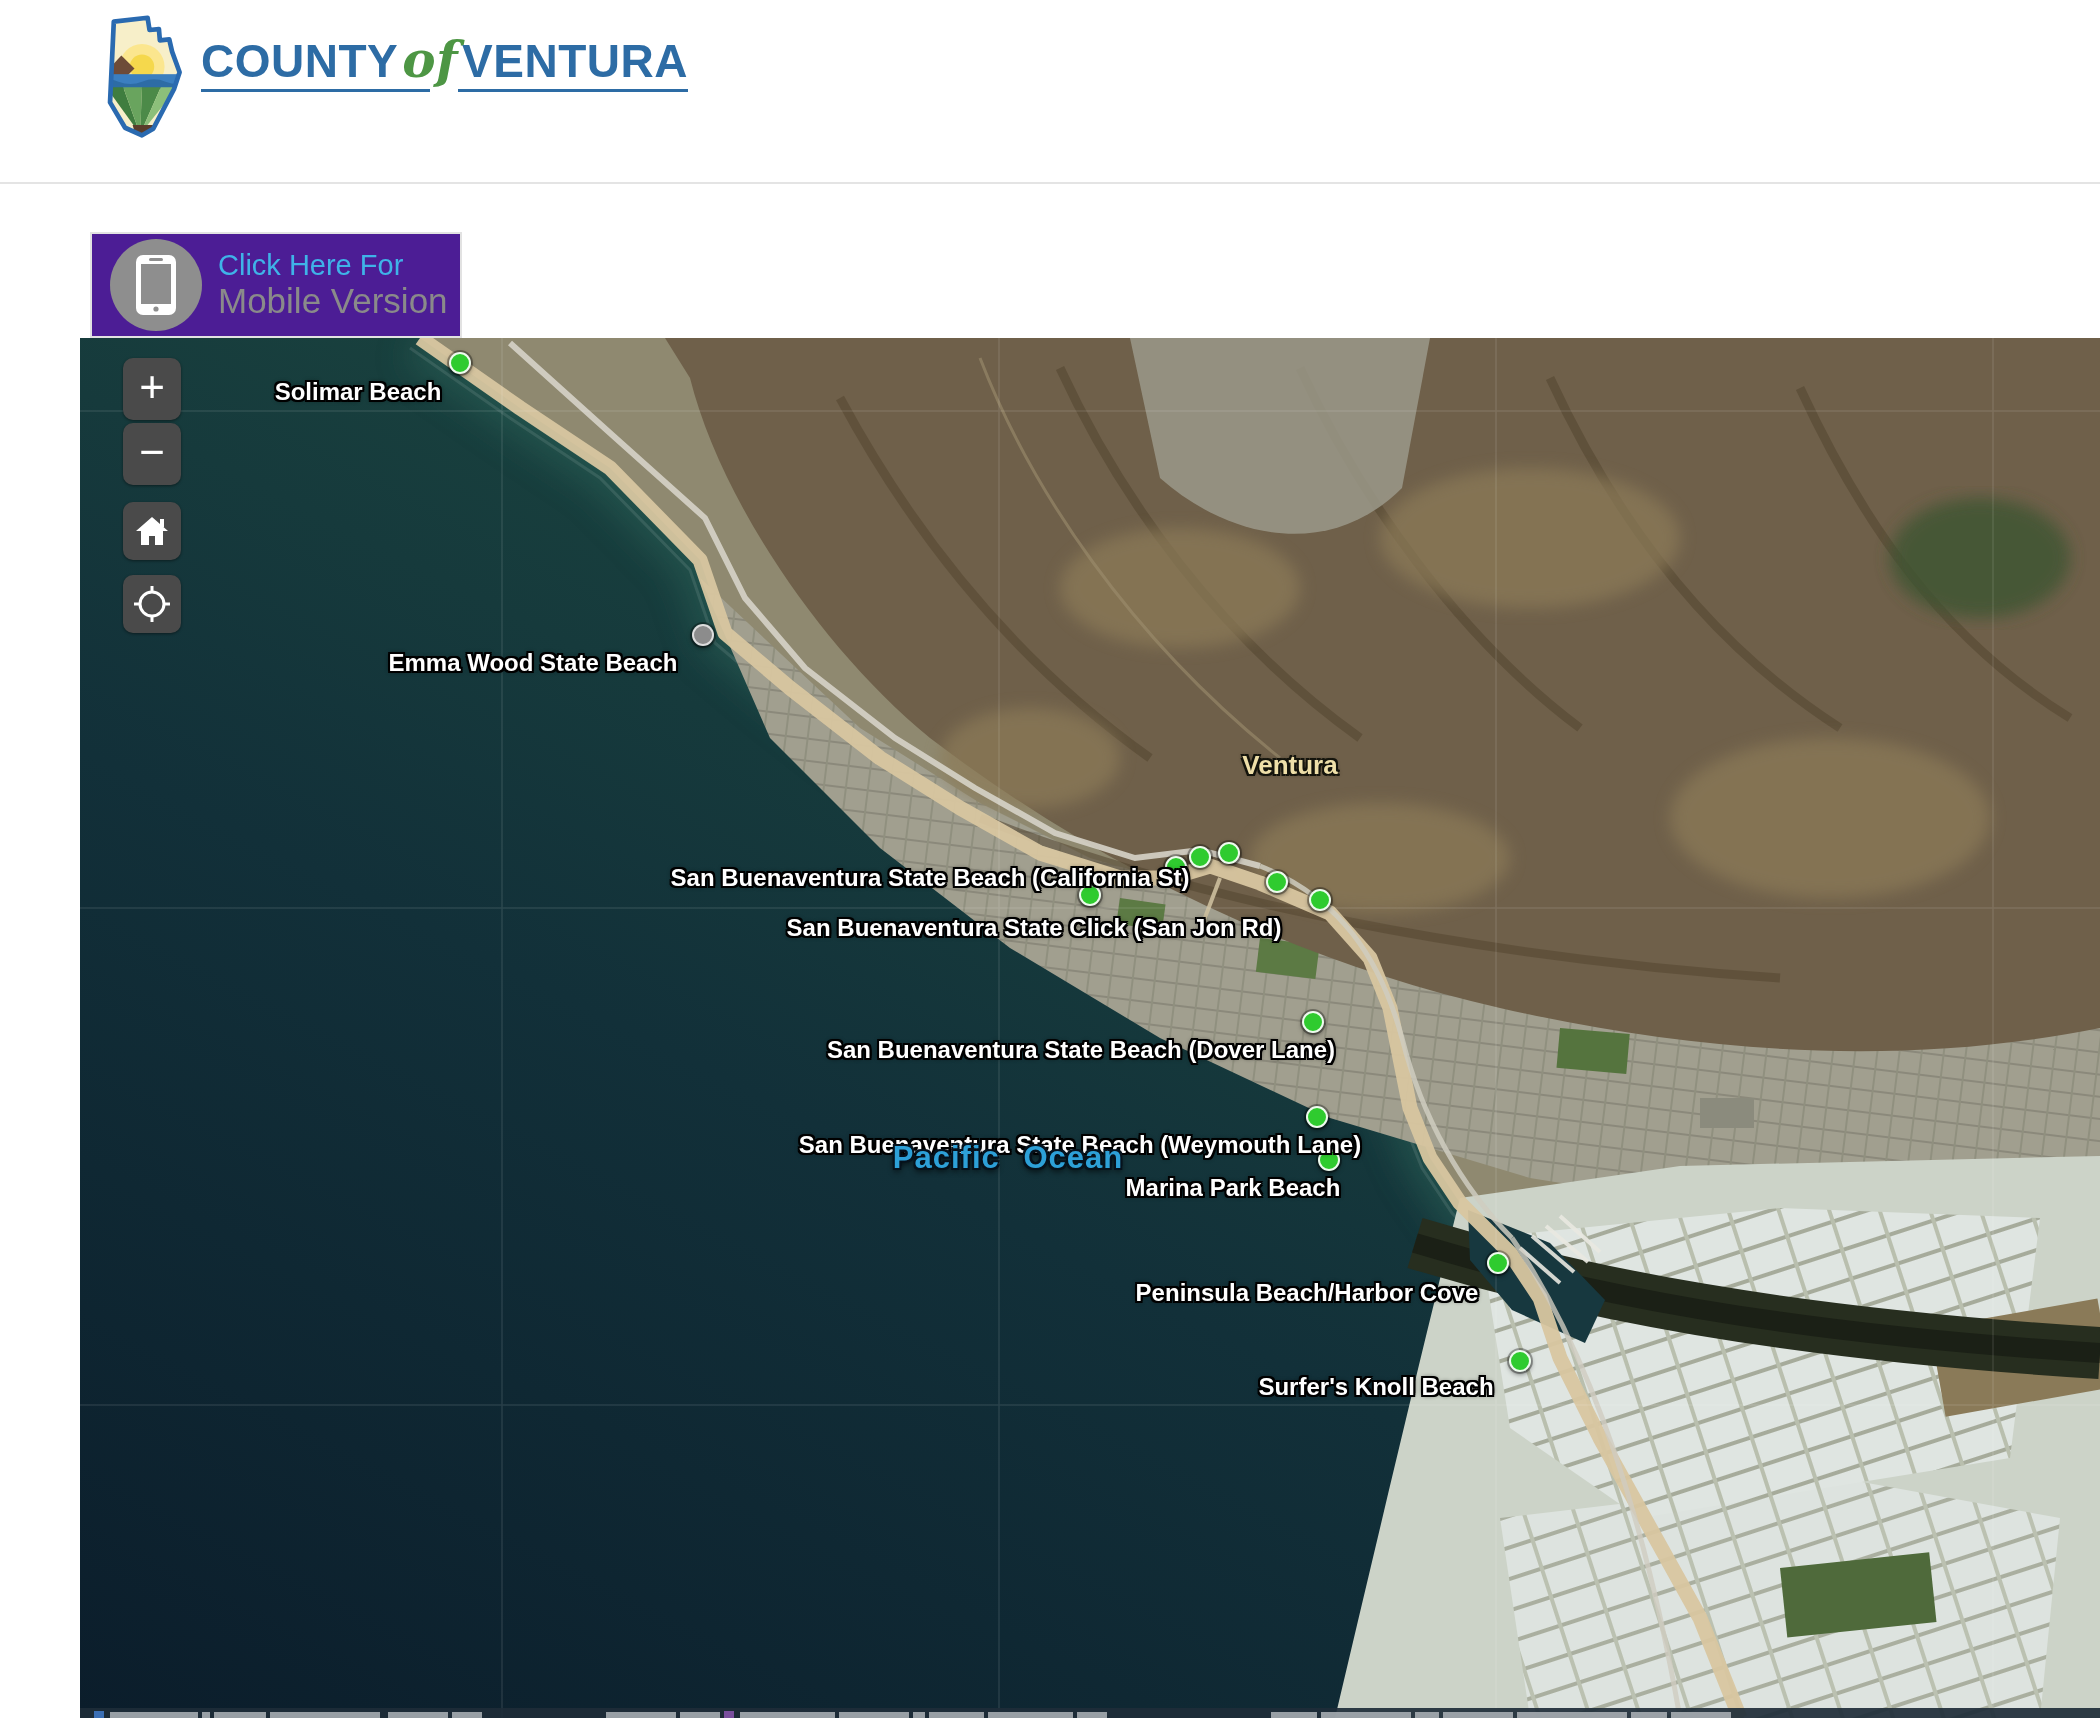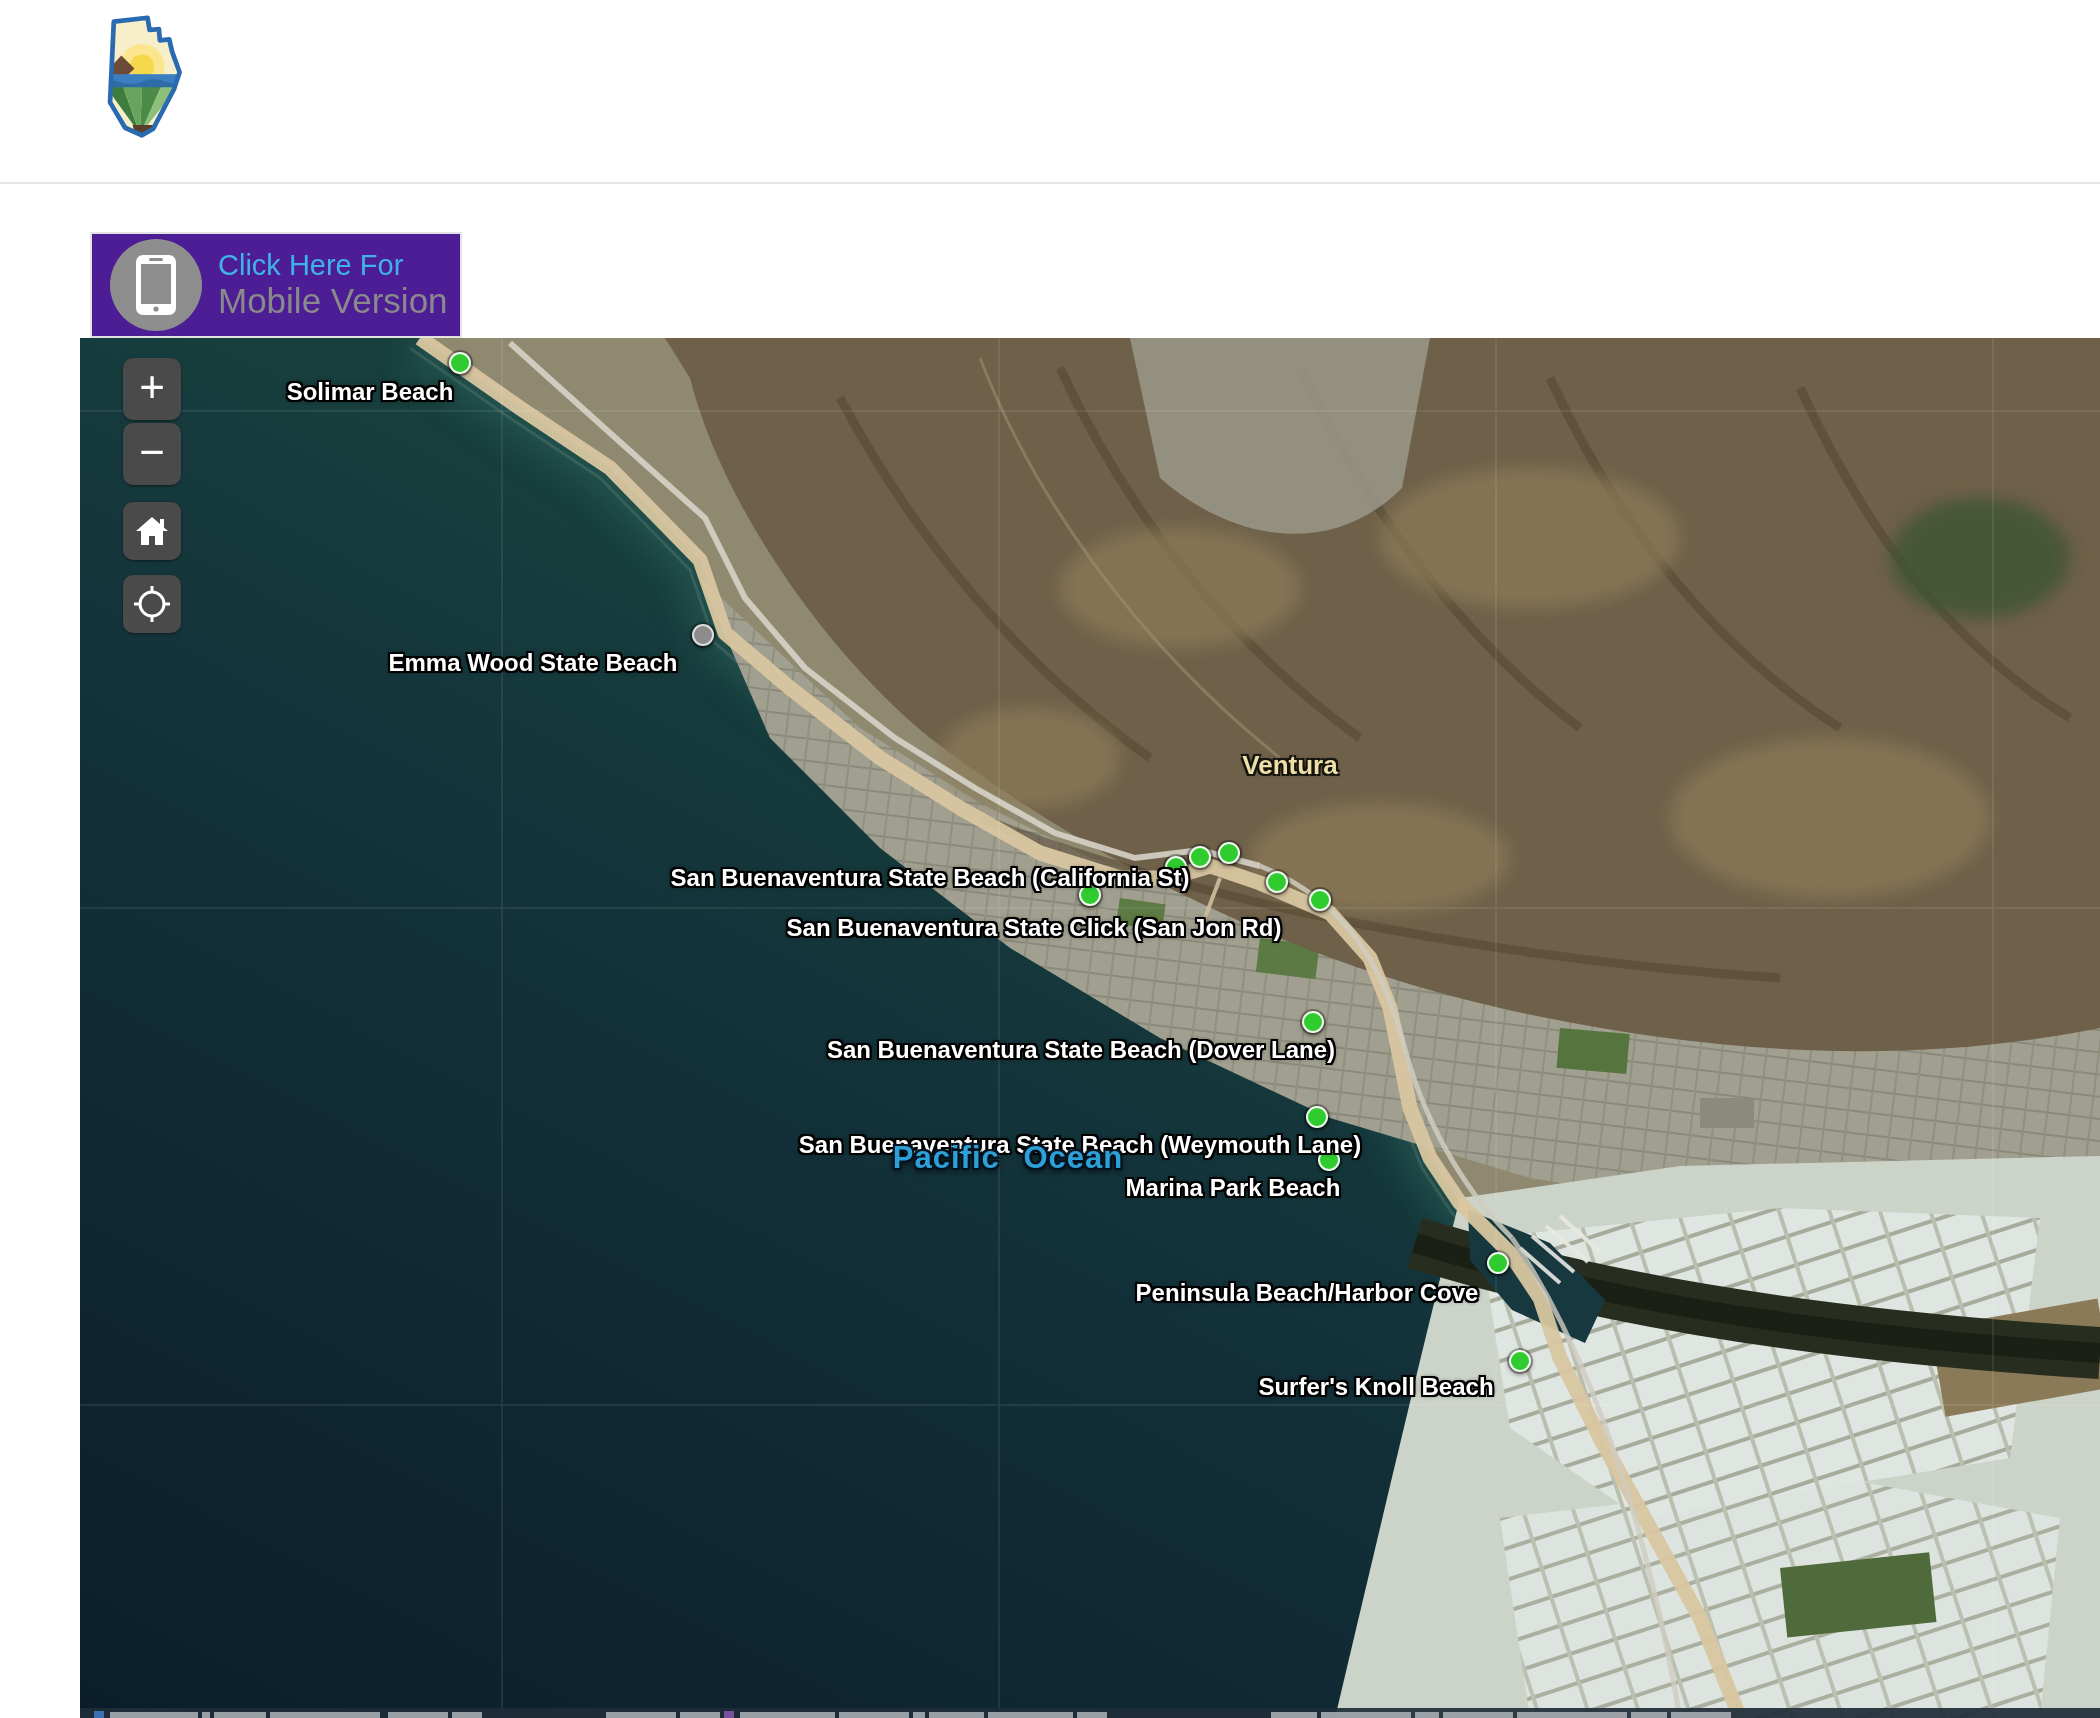--- a/index.html
+++ b/index.html
@@ -86,20 +86,21 @@
         <path d="M0,72 q12,-5 25,0 q13,5 25,0 q13,-5 25,0 q13,5 25,0 l0,8 l-100,0 Z" fill="#2d6ca5"></path>
         <polygon points="48,128 12,78 30,78" fill="#3f7d3f"></polygon>
         <polygon points="48,128 30,78 50,78" fill="#69a45e"></polygon>
         <polygon points="48,128 50,78 70,78" fill="#4c8a48"></polygon>
         <polygon points="48,128 70,78 88,78" fill="#8cbf7a"></polygon>
         <path d="M40,118 L62,118 L56,132 L44,132 Z" fill="#5a3d2a"></path>
       </g>
       <path d="M20,8 L56,4 L58,17 L68,16 L69,28 L79,27 L82,40 L90,62 L84,80 L62,122 L50,129 L32,121 L16,94 Z" fill="none" stroke="#2a6ab0" stroke-width="5" stroke-linejoin="round"></path>
     </svg>
     <span class="logo-text">
+      <span class="logo-line1"><span>COUNTY</span><span class="of">of</span><span>VENTURA</span></span>
       <span class="logo-rule">
           <span></span>
           <span></span>
         </span>
     </span>
   </a>
 </div>
 
 <div class="mobile-btn">
   <span class="phone-circle">
@@ -223,21 +224,21 @@
       <div class="marker" style="left: 1197px; top: 544px; background: rgb(47, 203, 47);"></div>
       <div class="marker" style="left: 1240px; top: 562px; background: rgb(47, 203, 47);"></div>
       <div class="marker" style="left: 1233px; top: 684px; background: rgb(47, 203, 47);"></div>
       <div class="marker" style="left: 1237px; top: 779px; background: rgb(47, 203, 47);"></div>
       <div class="marker" style="left: 1249px; top: 822px; background: rgb(47, 203, 47);"></div>
       <div class="marker" style="left: 1418px; top: 925px; background: rgb(47, 203, 47);"></div>
       <div class="marker" style="left: 1440px; top: 1023px; background: rgb(47, 203, 47);"></div>
     </div>
 
   <div id="labels-layer">
-      <div class="lbl lbl-beach" style="left: 278px; top: 54px; margin-left: 12px;">Solimar Beach</div>
+      <div class="lbl lbl-beach" style="left: 278px; top: 54px;">Solimar Beach</div>
       <div class="lbl lbl-beach" style="left: 453px; top: 325px;">Emma Wood State Beach</div>
       <div class="lbl lbl-beach" style="left: 850px; top: 540px;">San Buenaventura State Beach (California St)</div>
       <div class="lbl lbl-beach" style="left: 954px; top: 590px;">San Buenaventura State Click (San Jon Rd)</div>
       <div class="lbl lbl-beach" style="left: 1001px; top: 712px;">San Buenaventura State Beach (Dover Lane)</div>
       <div class="lbl lbl-beach" style="left: 1000px; top: 807px;">San Buenaventura State Beach (Weymouth Lane)</div>
       <div class="lbl lbl-beach" style="left: 1153px; top: 850px;">Marina Park Beach</div>
       <div class="lbl lbl-beach" style="left: 1227px; top: 955px;">Peninsula Beach/Harbor Cove</div>
       <div class="lbl lbl-beach" style="left: 1296px; top: 1049px;">Surfer's Knoll Beach</div>
       <div class="lbl lbl-city" style="left: 1210px; top: 427px;">Ventura</div>
       <div class="lbl lbl-ocean" style="left: 928px; top: 820px;">Pacific Ocean</div>

